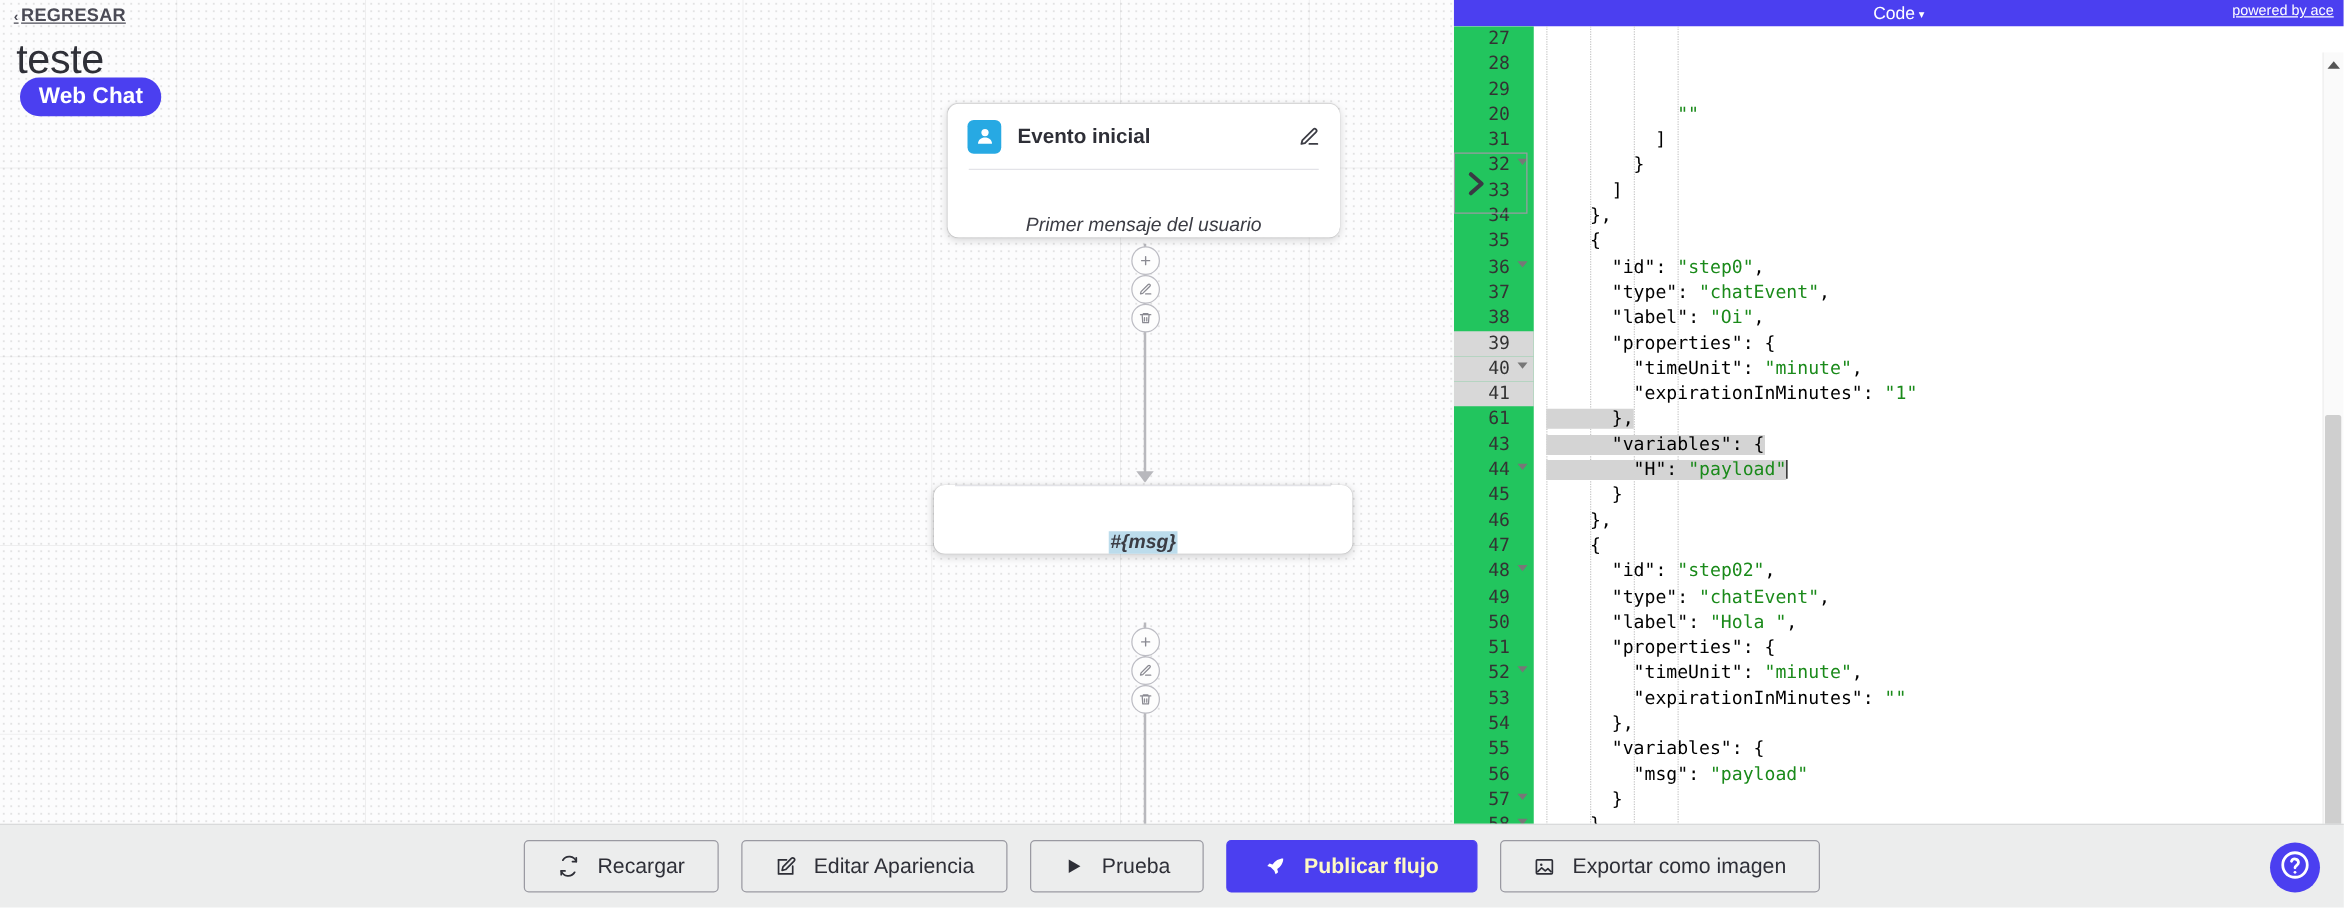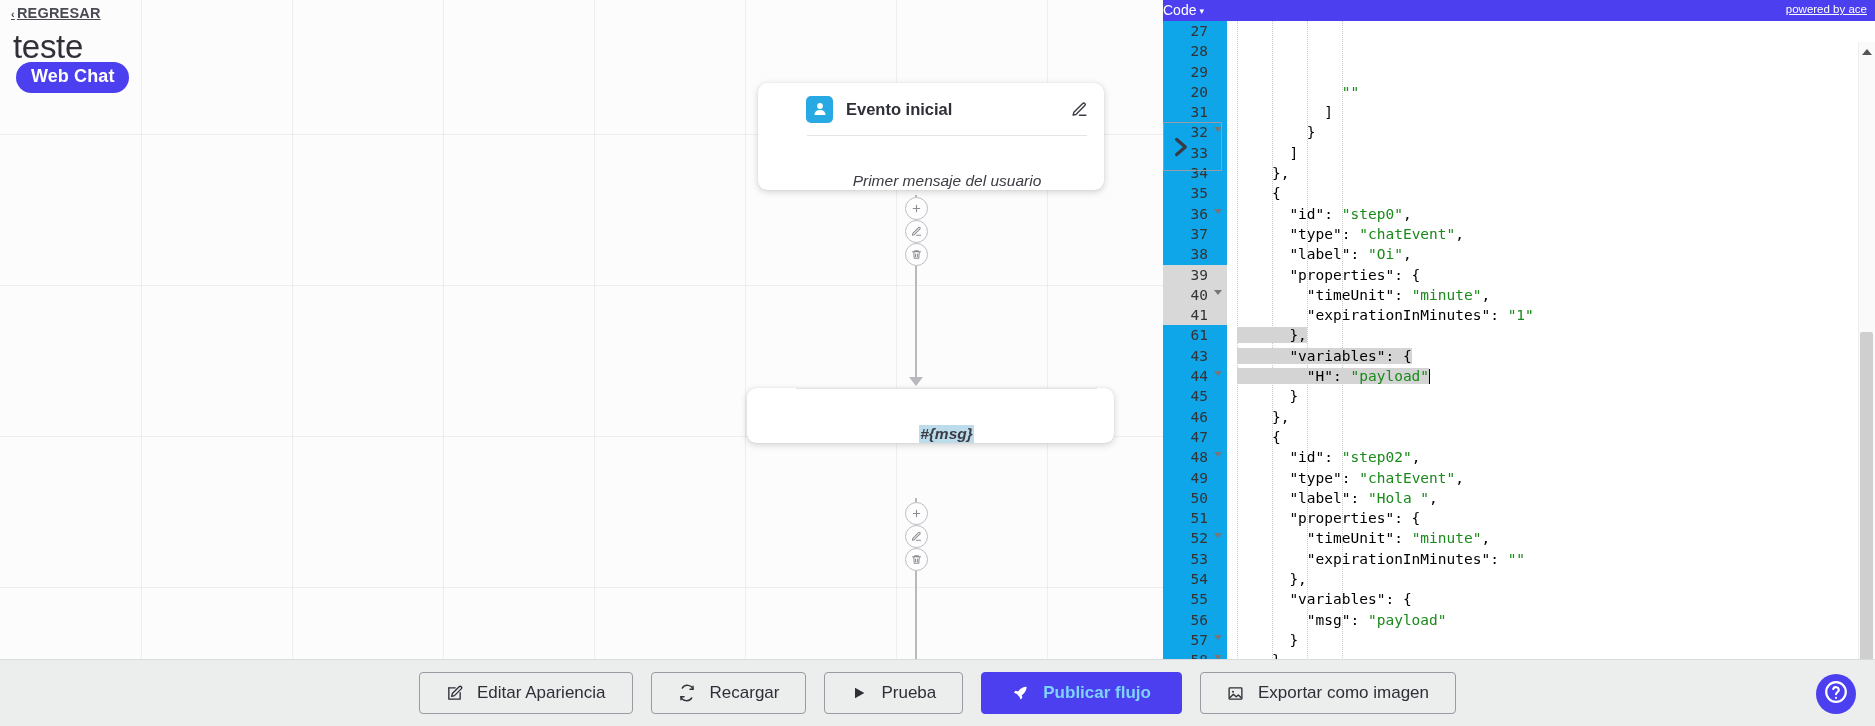--- a/index.html
+++ b/index.html
@@ -38,21 +38,20 @@
     position:absolute;left:16px;top:62px;
     background:#4b3ff0;color:#fff;border-radius:999px;
     padding:4px 15px 6px 15px;font-size:18px;font-weight:bold;
     letter-spacing:.1px;
   }
 
   
   .node{
     position:absolute;background:#fff;border-radius:9px;
     box-shadow:0 2px 7px rgba(0,0,0,.17), 0 0 1px rgba(0,0,0,.18);
-    padding-left:32px;
   }
   .node-head{display:flex;align-items:center;padding:0 16px;height:52px;}
   .node-icon{
     width:27px;height:27px;border-radius:5px;background:#27a9e3;
     display:flex;align-items:center;justify-content:center;flex:0 0 auto;
   }
   .node-title{
     margin-left:13px;font-size:16.5px;font-weight:bold;color:#2e2f37;flex:1;
   }
   .node-actions{display:flex;align-items:center;gap:14px;}
@@ -86,36 +85,36 @@
 
   
   #editor{
     position:absolute;right:0;top:0;width:712px;height:660px;
     background:#fff;overflow:hidden;
   }
   #editor-header{
     height:21px;background:#4b3ff0;position:relative;color:#fff;
   }
   #editor-title{
-    position:absolute;left:0;right:0;top:2px;text-align:left;
+    position:absolute;left:0;right:0;top:2px;text-align:center;
     font-size:14px;font-weight:400;cursor:pointer;
   }
   #editor-title .tri{font-size:9px;vertical-align:middle;margin-left:3px;}
   #powered-by{
     position:absolute;right:8px;top:3px;font-size:11.5px;color:#fff;
     text-decoration:underline;cursor:pointer;
   }
   #code-area{
     position:absolute;left:0;top:21px;right:0;bottom:0;
     font-family:"DejaVu Sans Mono", monospace;font-size:14.5px;
     line-height:20.3px;overflow:hidden;
   }
   #gutter{
     position:absolute;left:0;top:0;width:64px;height:100%;
-    background:#0ea5e9;color:#333;
+    background:#22c55e;color:#333;
   }
   .gl{
     height:20.3px;position:relative;text-align:right;
     padding-right:19px;box-sizing:border-box;font-size:14.5px;color:#333;
   }
   .gl.selected{background:#d8d8d8;padding-left:20px;}
   .gl .fold{
     position:absolute;right:5px;top:5px;width:0;height:0;
     border-left:4px solid transparent;border-right:4px solid transparent;
     border-top:5px solid #777;cursor:pointer;
@@ -165,21 +164,21 @@
   }
   .tbtn{
     position:relative;height:42px;border:1px solid #9a9aa2;border-radius:4px;
     background:transparent;color:#2e2f37;font-size:17px;
     display:flex;align-items:center;justify-content:center;gap:14px;
     padding:0 26px;cursor:pointer;font-family:"Liberation Sans", sans-serif;
     white-space:nowrap;
   }
   .tbtn svg{display:block;}
   .tbtn.primary{
-    background:#4b3ff0;border-color:#4b3ff0;color:#7dd3fc;font-weight:bold;
+    background:#4b3ff0;border-color:#4b3ff0;color:#fef9c3;font-weight:bold;
     padding:0 30px;
   }
   .badge-dot{
     position:absolute;right:-8px;top:-8px;width:15px;height:15px;
     border-radius:50%;background:#c5132b;border:2px solid #eceded;
   }
   #help-fab{
     position:absolute;right:19px;bottom:12px;width:40px;height:40px;
     border-radius:50%;background:#4b3ff0;display:flex;align-items:center;
     justify-content:center;cursor:pointer;
@@ -335,39 +334,39 @@
       <div class="arrow-up"></div>
       <div class="thumb"></div>
     </div>
   </div>
 </div>
 
 <div id="toolbar">
 
   <button class="tbtn">
     <span>
-      <svg width="17" height="17" viewBox="0 0 24 24" fill="none" stroke="#2e2f37" stroke-width="1.9" stroke-linecap="round" stroke-linejoin="round">
-        <path d="M4 4h9"></path>
-          <path d="M4 4v16h16v-9"></path>
-          <path d="M18.5 2.5a2.1 2.1 0 0 1 3 3L12 15l-4 1 1-4z"></path>
-      </svg>
-    </span>
-    <span>Editar Apariencia</span>
-  </button>
-
-  <button class="tbtn">
-    <span>
       <svg width="18" height="18" viewBox="0 0 24 24" fill="none" stroke="#2e2f37" stroke-width="1.9" stroke-linecap="round" stroke-linejoin="round">
         <path d="M20 7a8 8 0 0 0-14.3-1.5"></path>
           <path d="M4 17a8 8 0 0 0 14.3 1.5"></path>
         <path d="M20 3v4h-4"></path>
           <path d="M4 21v-4h4"></path>
       </svg>
     </span>
     <span>Recargar</span>
+  </button>
+
+  <button class="tbtn">
+    <span>
+      <svg width="17" height="17" viewBox="0 0 24 24" fill="none" stroke="#2e2f37" stroke-width="1.9" stroke-linecap="round" stroke-linejoin="round">
+        <path d="M4 4h9"></path>
+          <path d="M4 4v16h16v-9"></path>
+          <path d="M18.5 2.5a2.1 2.1 0 0 1 3 3L12 15l-4 1 1-4z"></path>
+      </svg>
+    </span>
+    <span>Editar Apariencia</span>
   </button>
 
 
   <button class="tbtn">
     <span>
       <svg width="16" height="16" viewBox="0 0 24 24" fill="#2e2f37">
           <path d="M6 4l14 8-14 8z"></path>
         </svg>
     </span>
     <span>Prueba</span>

